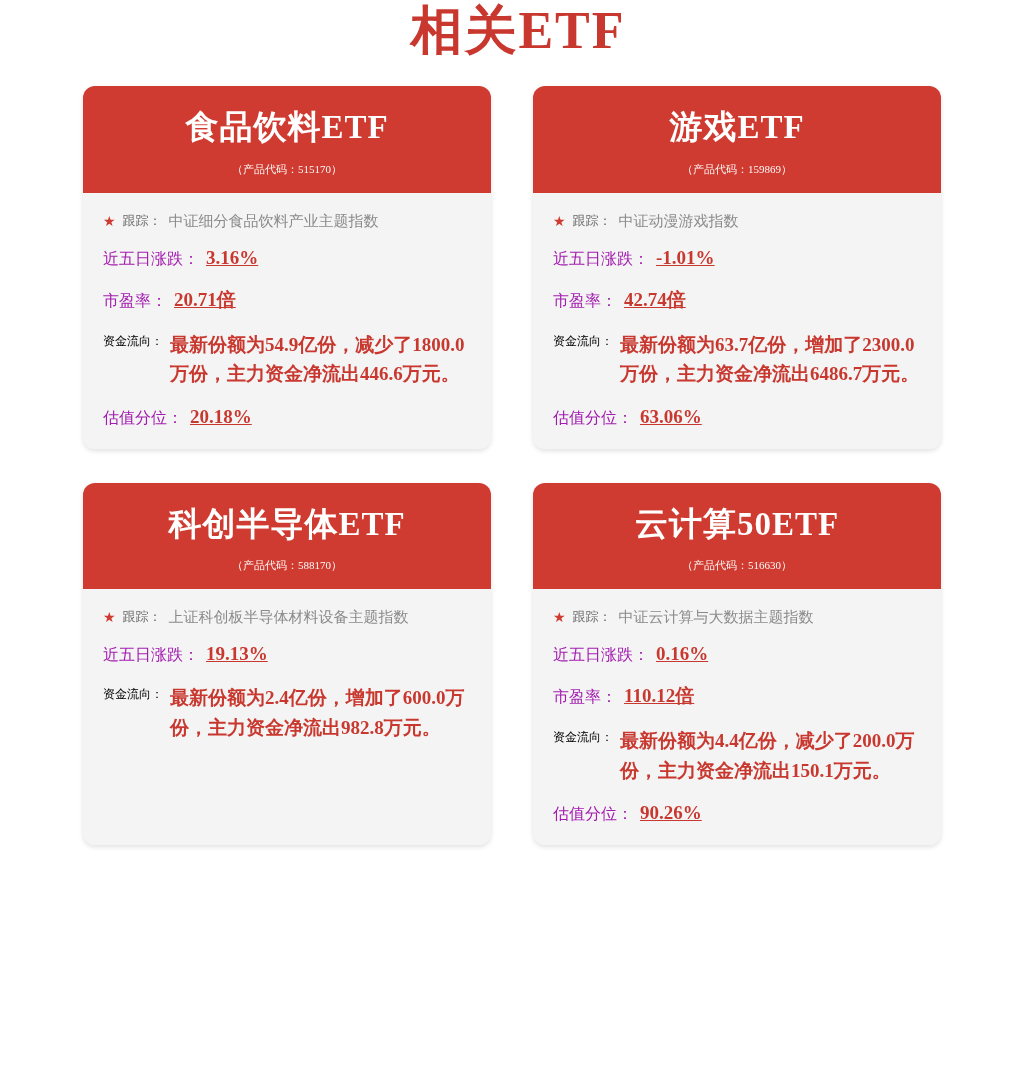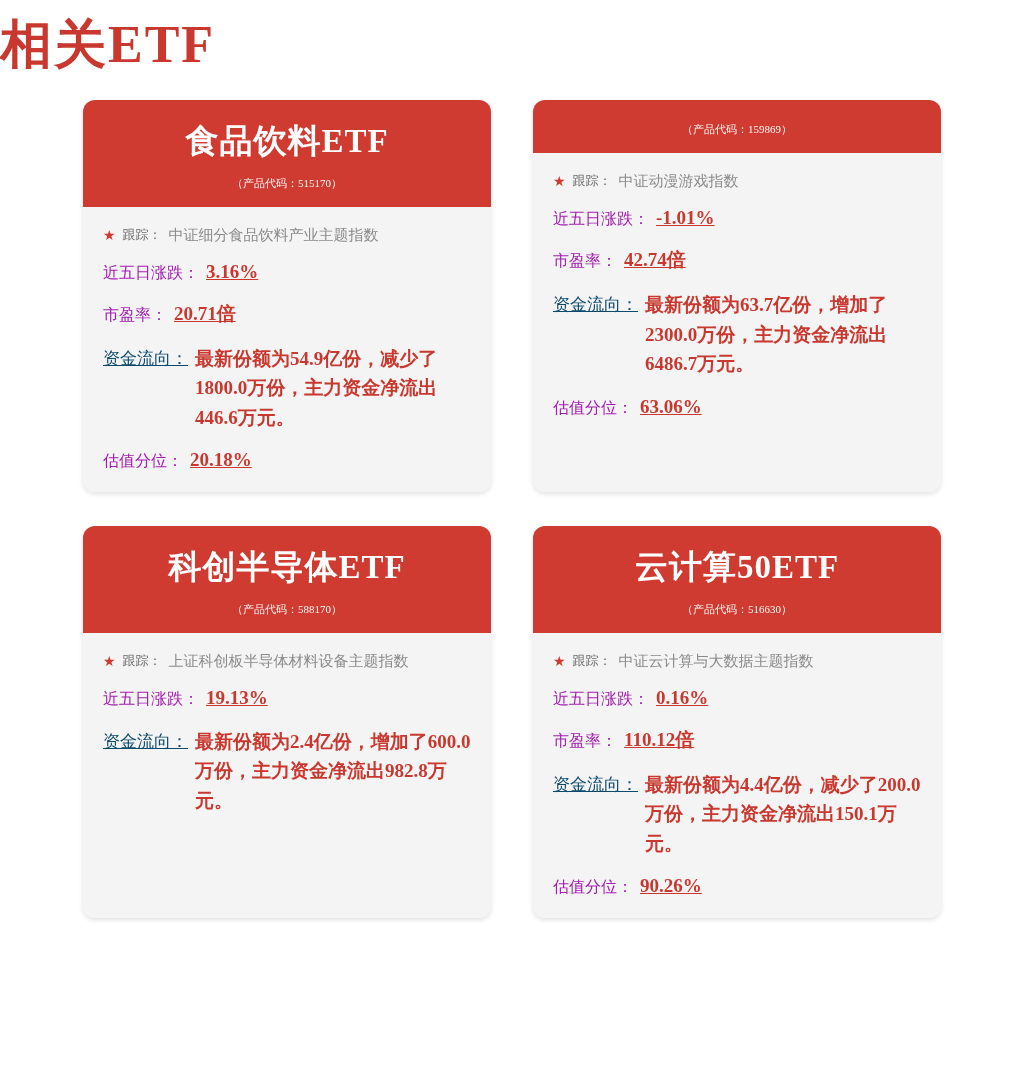--- a/index.html
+++ b/index.html
@@ -14,28 +14,27 @@
     color: #333;
     overflow: hidden;
   }
   .page {
     width: 1024px;
     height: 1080px;
     position: relative;
     box-sizing: border-box;
   }
   .page-title {
-    text-align: left;
+    text-align: center;
     font-family: "Liberation Serif", serif;
     font-size: 52px;
     font-weight: bold;
     color: #c8382f;
     letter-spacing: 2px;
-    padding-top: 14px;
-    margin: 0 0 24px 0;
+    margin: 0 0 24px 12px;
     line-height: 1.2;
   }
   .cards-grid {
     display: grid;
     grid-template-columns: 408px 408px;
     column-gap: 42px;
     row-gap: 34px;
     justify-content: center;
     padding: 0 0;
   }
@@ -118,26 +117,25 @@
     font-weight: bold;
     margin-left: 7px;
     text-decoration: underline;
   }
   .flow-row {
     display: flex;
     align-items: flex-start;
     margin-bottom: 17px;
   }
   .flow-label {
-    font-size: 17px;
-    color: #0c4a6e;
+    font-size: 12px;
+    color: #000000;
     flex: 0 0 auto;
     white-space: nowrap;
     padding-top: 3px;
-    text-decoration: underline;
   }
   .flow-value {
     font-size: 19px;
     color: #c8382f;
     font-family: "Liberation Serif", serif;
     font-weight: bold;
     line-height: 1.55;
     margin-left: 7px;
   }
 </style>
@@ -175,20 +173,21 @@
         </div>
         <div class="metric-row">
           <span class="metric-label">估值分位：</span>
           <span class="metric-value">20.18%</span>
         </div>
       </div>
     </div>
 
     <div class="card">
       <div class="card-header">
+        <div class="card-title">游戏ETF</div>
         <div class="card-code">（产品代码：159869）</div>
       </div>
       <div class="card-body">
         <div class="track-row">
           <span class="star-icon">★</span>
           <span class="track-label">跟踪：</span>
           <span class="track-value">中证动漫游戏指数</span>
         </div>
         <div class="metric-row">
           <span class="metric-label">近五日涨跌：</span>

